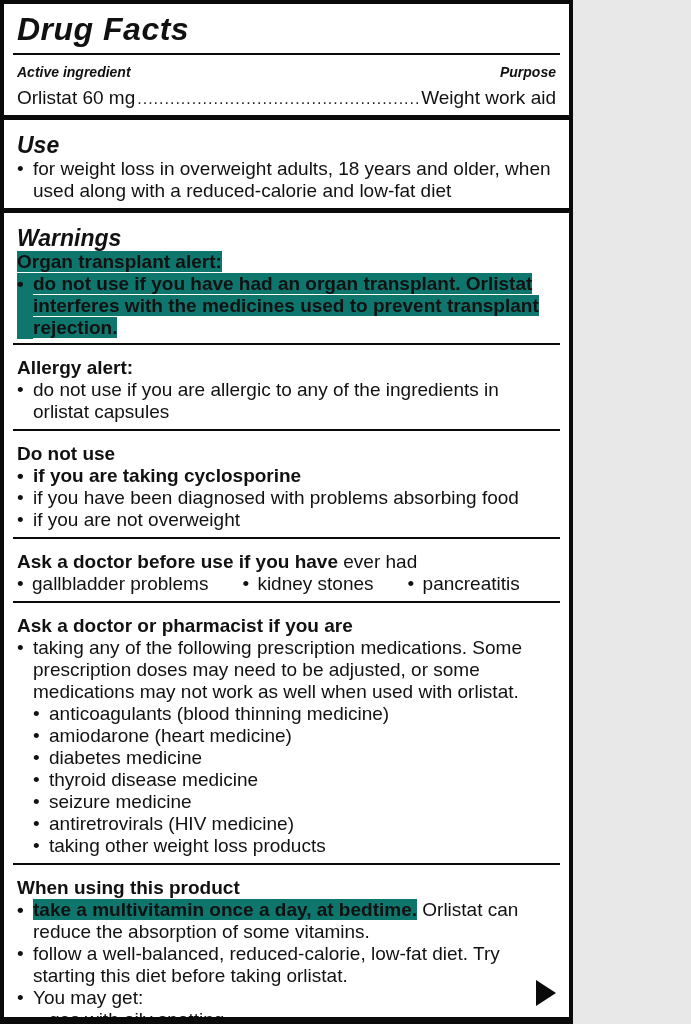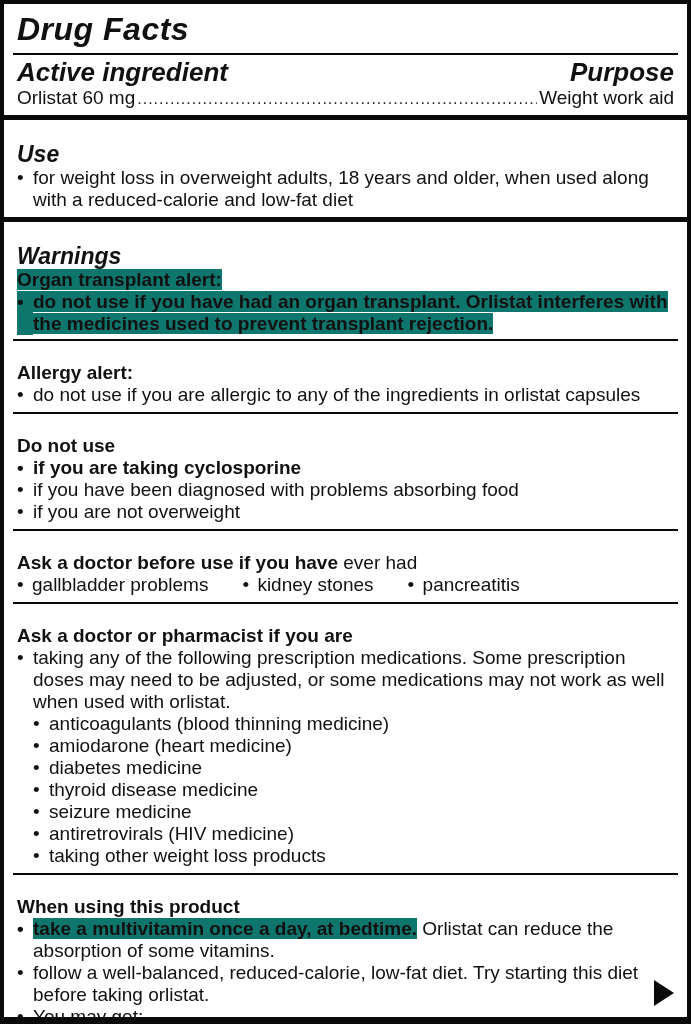--- a/index.html
+++ b/index.html
@@ -1,19 +1,19 @@
 <!DOCTYPE html>
 <html><head>
 <meta charset="utf-8">
 <style>
   html,body { margin:0; padding:0; background:#e8e8e8; }
   body { font-family:"Liberation Sans", sans-serif; color:#111; }
   .label {
     position:relative;
-    width:691px; height:1024px;
+    width:573px; height:1024px;
     box-sizing:border-box;
     background:#fff;
     border:4px solid #0a0a0a;
     border-bottom-width:7px;
     overflow:hidden;
   }
   .pad { padding-left:13px; padding-right:13px; }
 
   
   .rule-thin  { height:2px; background:#0a0a0a; margin:0; }
@@ -22,27 +22,27 @@
   
   .df-title {
     font-size:32px; font-weight:bold; font-style:italic;
     padding:7px 13px 5px; letter-spacing:0.5px;
   }
   .h-italic {
     font-size:23px; font-weight:bold; font-style:italic; line-height:26px;
   }
   .ai-block { padding-top:6px; padding-bottom:5px; }
   .ai-row { display:flex; justify-content:space-between; align-items:flex-start; }
-  .ai-h { font-size:26px; font-weight:bold; font-style:italic; line-height:23px; }
+  .ai-h { font-size:14px; font-weight:bold; font-style:italic; line-height:23px; }
 
   .subhead { font-weight:bold; }
 
   
   .txt { font-size:19px; line-height:22px; }
-  .section { padding-top:21px; padding-bottom:6px; }
+  .section { padding-top:12px; padding-bottom:6px; }
 
   
   .leader-row { display:flex; align-items:baseline; margin-top:3px; }
   .leader {
     flex:1; overflow:hidden; white-space:nowrap;
     color:#222; margin:0 2px;
   }
   .leader::after {
     content:"........................................................................................................................................................................";
     letter-spacing:1px; font-size:16px;

